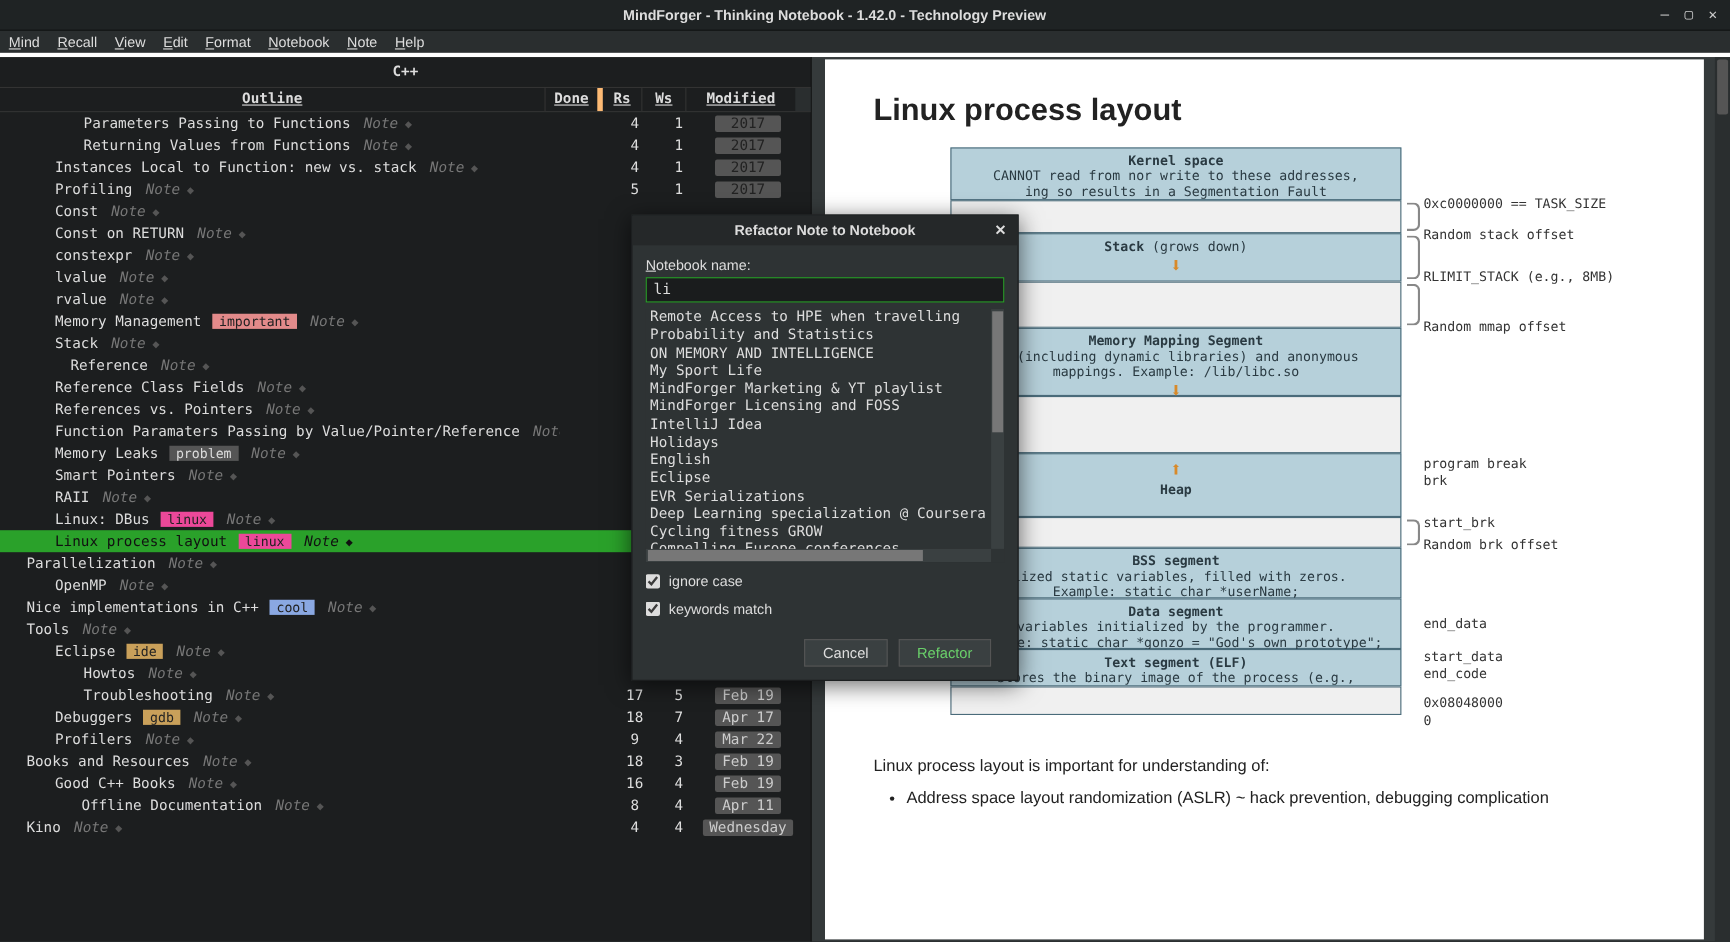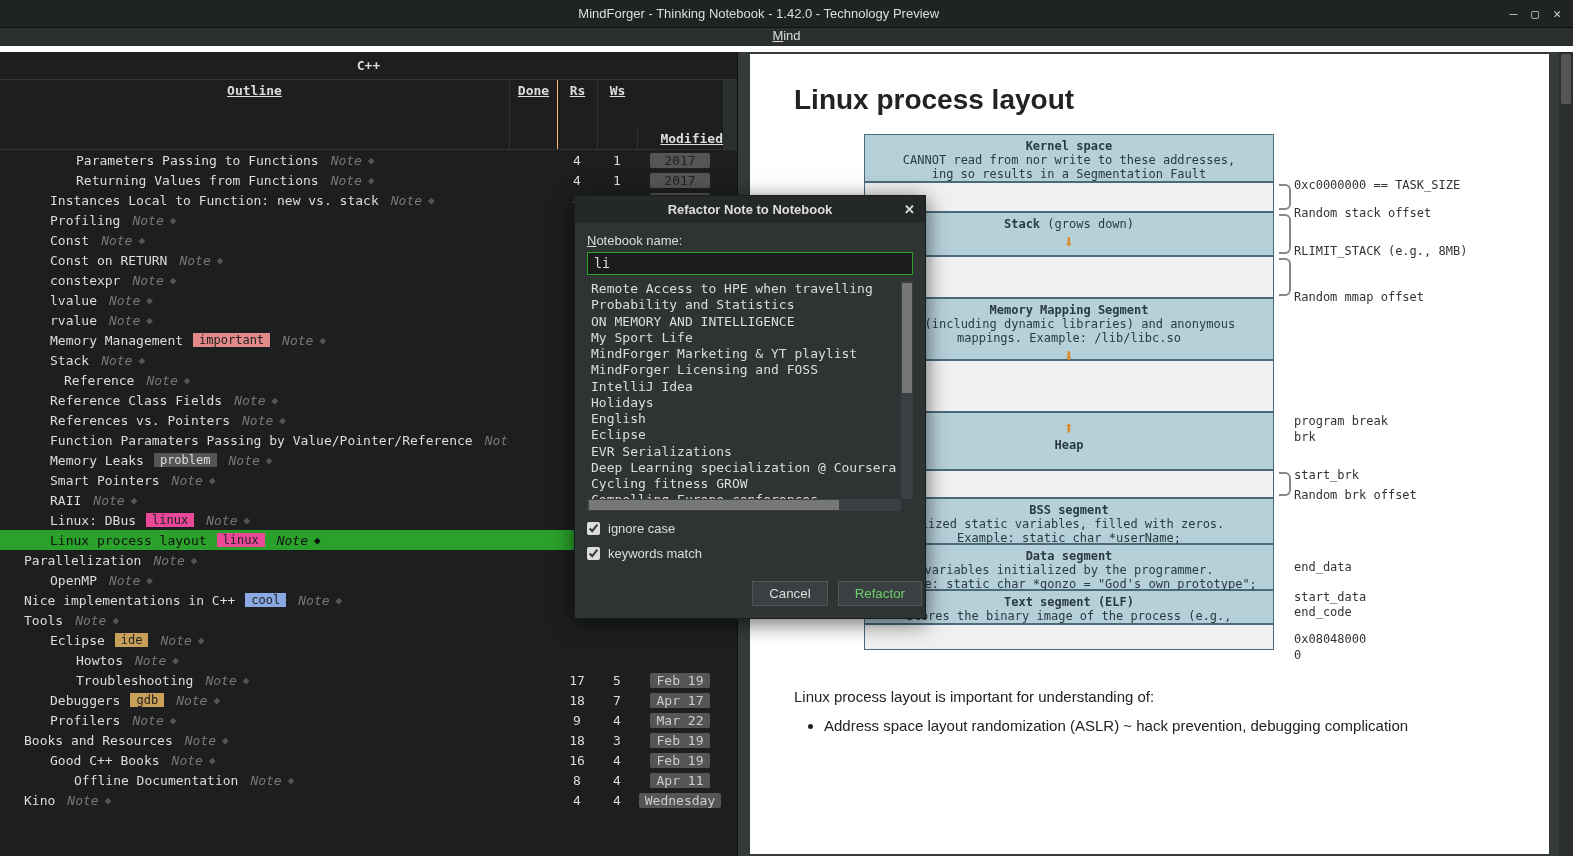--- a/index.html
+++ b/index.html
@@ -1,32 +1,32 @@
 <!DOCTYPE html>
 <html><head>
 <meta charset="utf-8">
 <style>
 * { margin:0; padding:0; box-sizing:border-box; }
 body { background:#2a2e2f; font-family:"DejaVu Sans Mono",monospace; font-size:13px; color:#ccc; width:1573px; height:856px; overflow:hidden; position:relative; }
 .titlebar { height:28px; background:#1f2324; display:flex; align-items:center; padding:0 8px; border-bottom:1px solid #0e0f10; }
-.titlebar .title { flex:1; text-align:center; color:#ddd; font-weight:normal; font-size:13px; font-family:sans-serif; }
+.titlebar .title { flex:1; text-align:center; color:#ddd; font-weight:bold; font-size:13px; font-family:sans-serif; }
 .titlebar .win-controls { display:flex; gap:14px; color:#ccc; padding-right:4px; }
 .titlebar .win-controls span { cursor:pointer; }
-.menubar { height:24px; background:#2a2e2f; display:flex; align-items:center; padding:0 8px; gap:16px; color:#ddd; border-bottom:6px solid #ffffff; font-family:sans-serif;flex-direction:column; }
+.menubar { height:24px; background:#2a2e2f; display:flex; align-items:center; padding:0 8px; gap:16px; color:#ddd; border-bottom:4px solid #ffffff; font-family:sans-serif; }
 .menubar .menu-item { cursor:pointer; }
 .menubar .menu-item::first-letter { text-decoration:underline; }
 .main { display:flex; height:804px; }
 .left { width:738px; background:#1c1e1f; border-right:1px solid #111; display:flex; flex-direction:column; }
 .header-title { text-align:center; color:#ddd; padding:6px 0; font-weight:bold; }
 .table-header { display:flex; background:#1c1e1f; color:#ddd; font-weight:bold; border-top:1px solid #333; border-bottom:1px solid #333;text-decoration:underline; }
 .col-outline { flex:1; text-align:center; padding:3px 0; }
 .col-done { width:48px; text-align:center; padding:3px 0; border-left:1px solid #333; }
-.col-rs { width:40px; text-align:center; padding:3px 0; border-left:1px solid #fdba74; }
+.col-rs { width:40px; text-align:center; padding:3px 0; border-left:5px solid #fdba74; }
 .col-ws { width:40px; text-align:center; padding:3px 0; border-left:1px solid #333; }
-.col-mod { width:86px; text-align:right; padding:3px 0; border-left:1px solid #333;margin-top:48px; }
+.col-mod { width:100px; text-align:center; padding:3px 0; border-left:1px solid #333; }
 .col-scroll { width:14px; background:#2a2e2f; }
 .rows { overflow:hidden; }
 .row { display:flex; align-items:center; height:20px; }
 .row .outline-cell { flex:1; display:flex; align-items:center; white-space:nowrap; overflow:hidden; padding-left:0; }
 .row .txt { color:#ddd; }
 .row .note { color:#777; margin-left:12px; font-style:italic; }
 .row .dia { color:#555; margin-left:6px; font-size:11px; }
 .badge { padding:0 6px; margin-left:10px; font-size:12px; color:#222; }
 .b-imp { background:#e28a8a; }
 .b-prob { background:#555; color:#ddd; }
@@ -66,21 +66,21 @@
 .dialog .dlg-label::first-letter { text-decoration:underline; }
 .dialog input[type=text] { width:100%; background:#1a1c1d; border:1px solid #2aa12a; color:#ddd; padding:3px 6px; font-family:"DejaVu Sans Mono",monospace; margin-bottom:6px; }
 .dialog .dlg-list { height:230px; overflow:hidden; background:#2e3334; font-family:"DejaVu Sans Mono",monospace; font-size:13px; line-height:1.25; position:relative; }
 .dialog .dlg-list .item { white-space:nowrap; padding:0 4px; cursor:pointer; }
 .dialog .dlg-list-scroll { position:absolute; right:0; top:0; bottom:12px; width:12px; background:#3a4041; }
 .dialog .dlg-list-scroll .thumb { background:#777; position:absolute; left:1px; right:1px; top:2px; height:110px; }
 .dialog .dlg-list-hscroll { position:absolute; left:0; right:12px; bottom:0; height:12px; background:#3a4041; }
 .dialog .dlg-list-hscroll .thumb { background:#777; position:absolute; top:1px; bottom:1px; left:2px; width:250px; }
 .dialog .chk { display:flex; align-items:center; gap:8px; margin-top:10px; font-size:13px; }
 .dialog .chk input { accent-color:#ddd; }
-.dialog .dlg-buttons { display:flex; justify-content:flex-end; gap:10px; padding:10px 3px 12px; }
+.dialog .dlg-buttons { display:flex; justify-content:flex-end; gap:10px; padding:10px 24px 12px; }
 .dialog button { background:#3a4041; border:1px solid #555; color:#ddd; padding:4px 16px; cursor:pointer; font-family:sans-serif; }
 .dialog button.primary { color:#6ad06a; }
 </style>
 </head>
 <body>
 
 <div class="titlebar">
   <div class="title">MindForger - Thinking Notebook - 1.42.0 - Technology Preview</div>
   <div class="win-controls">
     <span>—</span>

